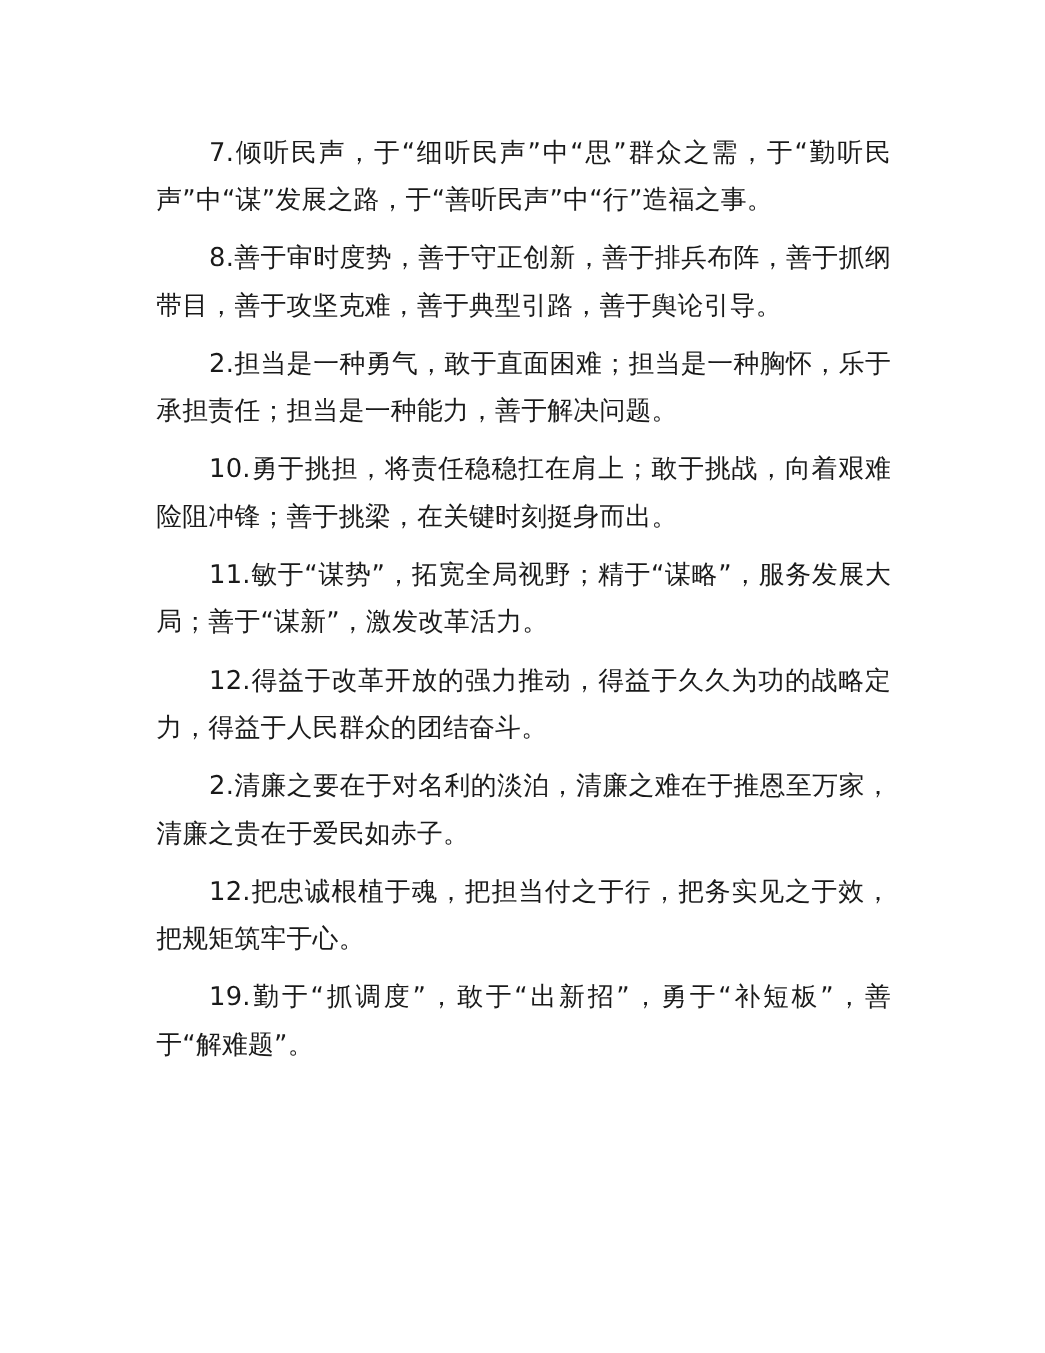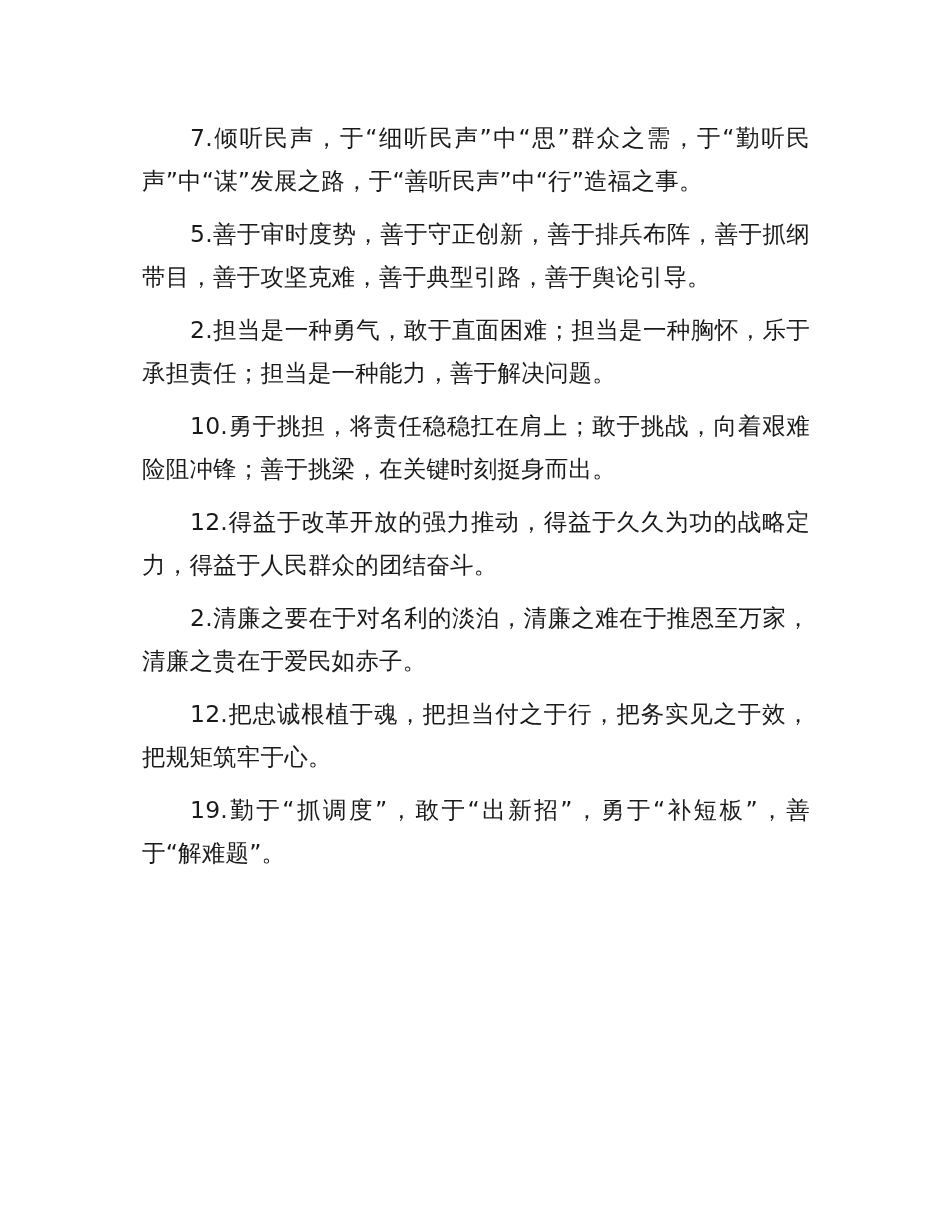--- a/index.html
+++ b/index.html
@@ -29,20 +29,21 @@
       letter-spacing: 0.2px;
       text-align: justify;
       word-break: break-all;
     }
   </style>
 </head>
 <body>
 
 <div class="page">
   <p class="para">7.倾听民声，于“细听民声”中“思”群众之需，于“勤听民声”中“谋”发展之路，于“善听民声”中“行”造福之事。</p>
-  <p class="para">5.善于审时度势，善于守正创新，善于排兵布阵，善于抓纲带目，善于攻坚克难，善于典型引路，善于舆论引导。</p>
+  <p class="para">8.善于审时度势，善于守正创新，善于排兵布阵，善于抓纲带目，善于攻坚克难，善于典型引路，善于舆论引导。</p>
   <p class="para">2.担当是一种勇气，敢于直面困难；担当是一种胸怀，乐于承担责任；担当是一种能力，善于解决问题。</p>
   <p class="para">10.勇于挑担，将责任稳稳扛在肩上；敢于挑战，向着艰难险阻冲锋；善于挑梁，在关键时刻挺身而出。</p>
+  <p class="para">11.敏于“谋势”，拓宽全局视野；精于“谋略”，服务发展大局；善于“谋新”，激发改革活力。</p>
   <p class="para">12.得益于改革开放的强力推动，得益于久久为功的战略定力，得益于人民群众的团结奋斗。</p>
   <p class="para">2.清廉之要在于对名利的淡泊，清廉之难在于推恩至万家，清廉之贵在于爱民如赤子。</p>
   <p class="para">12.把忠诚根植于魂，把担当付之于行，把务实见之于效，把规矩筑牢于心。</p>
   <p class="para">19.勤于“抓调度”，敢于“出新招”，勇于“补短板”，善于“解难题”。</p>
 </div>
 
 </body></html>

